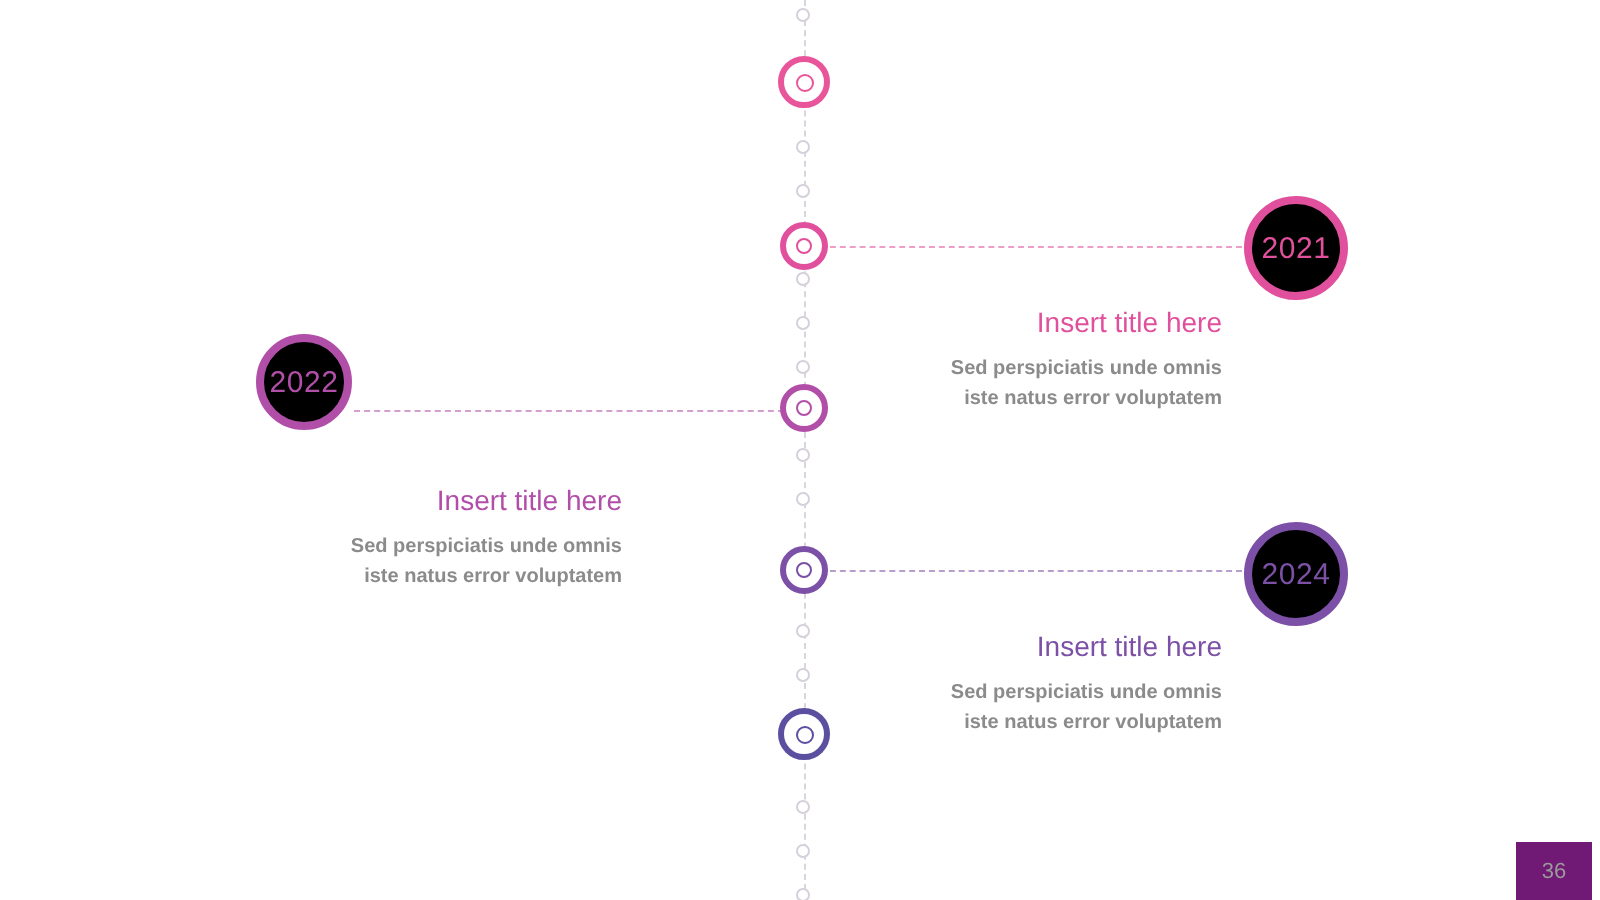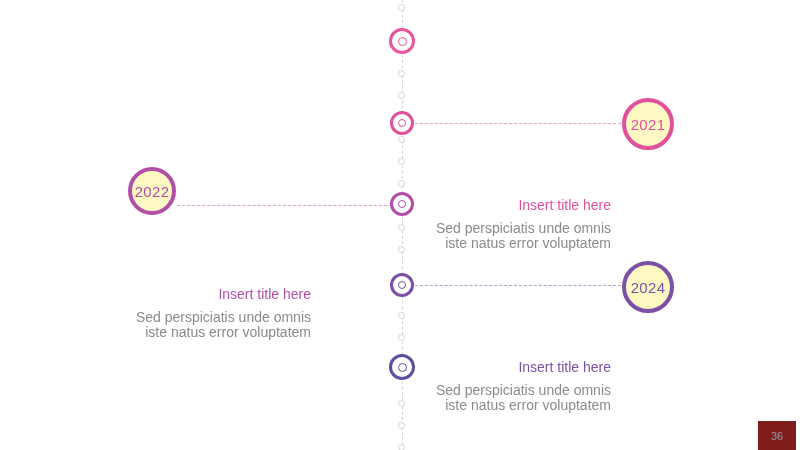--- a/index.html
+++ b/index.html
@@ -56,65 +56,65 @@
   .marker .core {
     border-radius: 50%;
     background: #ffffff;
     box-sizing: border-box;
   }
 
   
   .year-badge {
     position: absolute;
     border-radius: 50%;
-    background: #fef9c3;
+    background: #000000;
     box-sizing: border-box;
     display: flex;
     align-items: center;
     justify-content: center;
     font-size: 15px;
     letter-spacing: 0.3px;
   }
 
   
   .connector {
     position: absolute;
     height: 0;
     border-top: 1px dashed #c9a9c4;
   }
 
   
   .text-block {
     position: absolute;
     width: 270px;
-    margin-top: 44px;
   }
   .text-block .title {
     font-size: 14px;
     line-height: 18px;
     margin: 0 0 7px 0;
     font-weight: normal;
   }
   .text-block .body {
-    font-size: 14px;
+    font-size: 10px;
     line-height: 15px;
     color: #8b8b8b;
     margin: 0;
+    font-weight: bold;
   }
   .align-right { text-align: right; }
   .align-right .title { text-align: left; }
 
   
   .page-number {
     position: absolute;
     left: 758px;
     top: 421px;
     width: 38px;
     height: 29px;
-    background: #7f1d1d;
+    background: #701a75;
     display: flex;
     align-items: center;
     justify-content: center;
     font-size: 11px;
     color: #9a9a9a;
   }
 </style>
 </head>
 <body>
 

